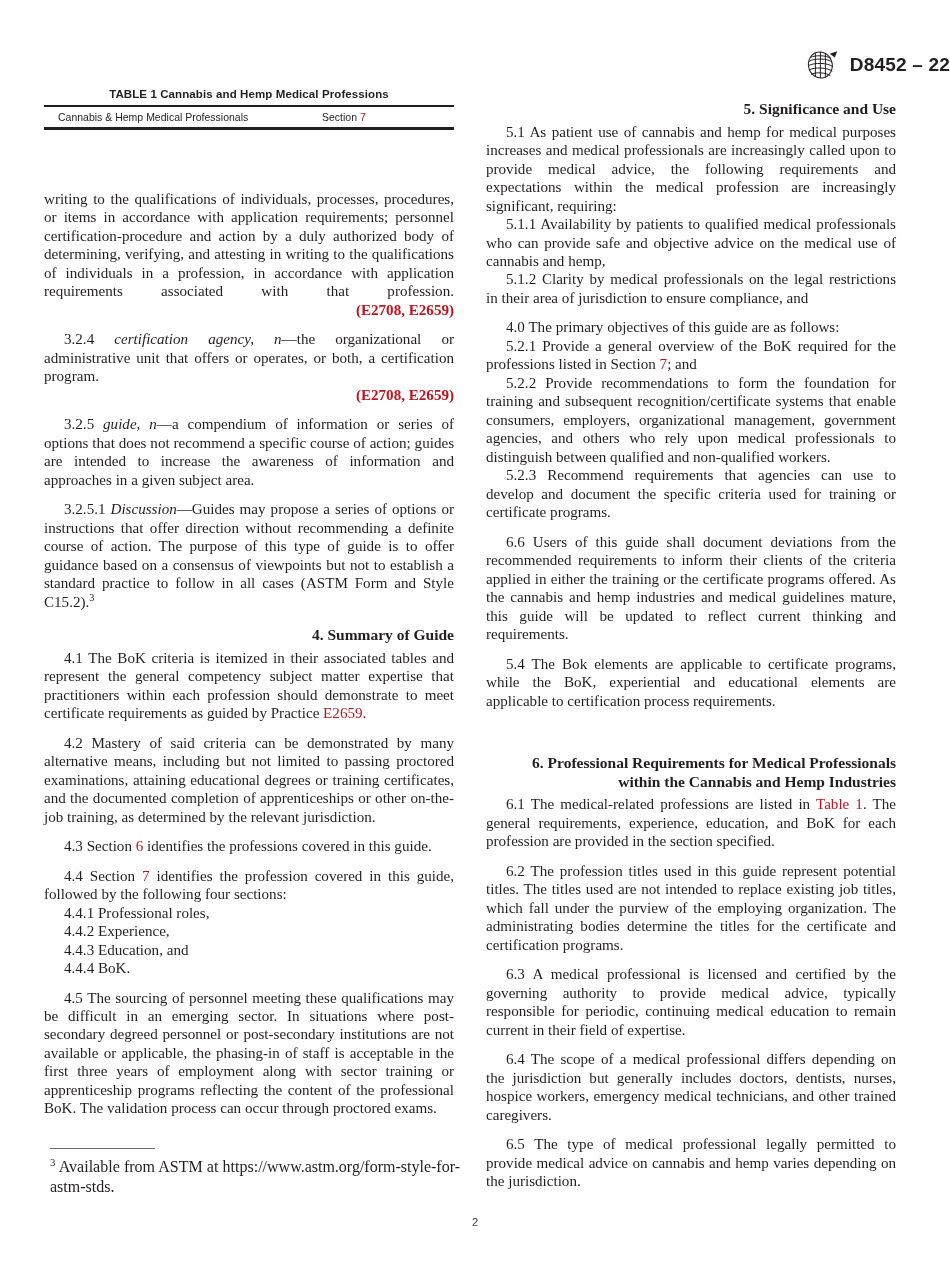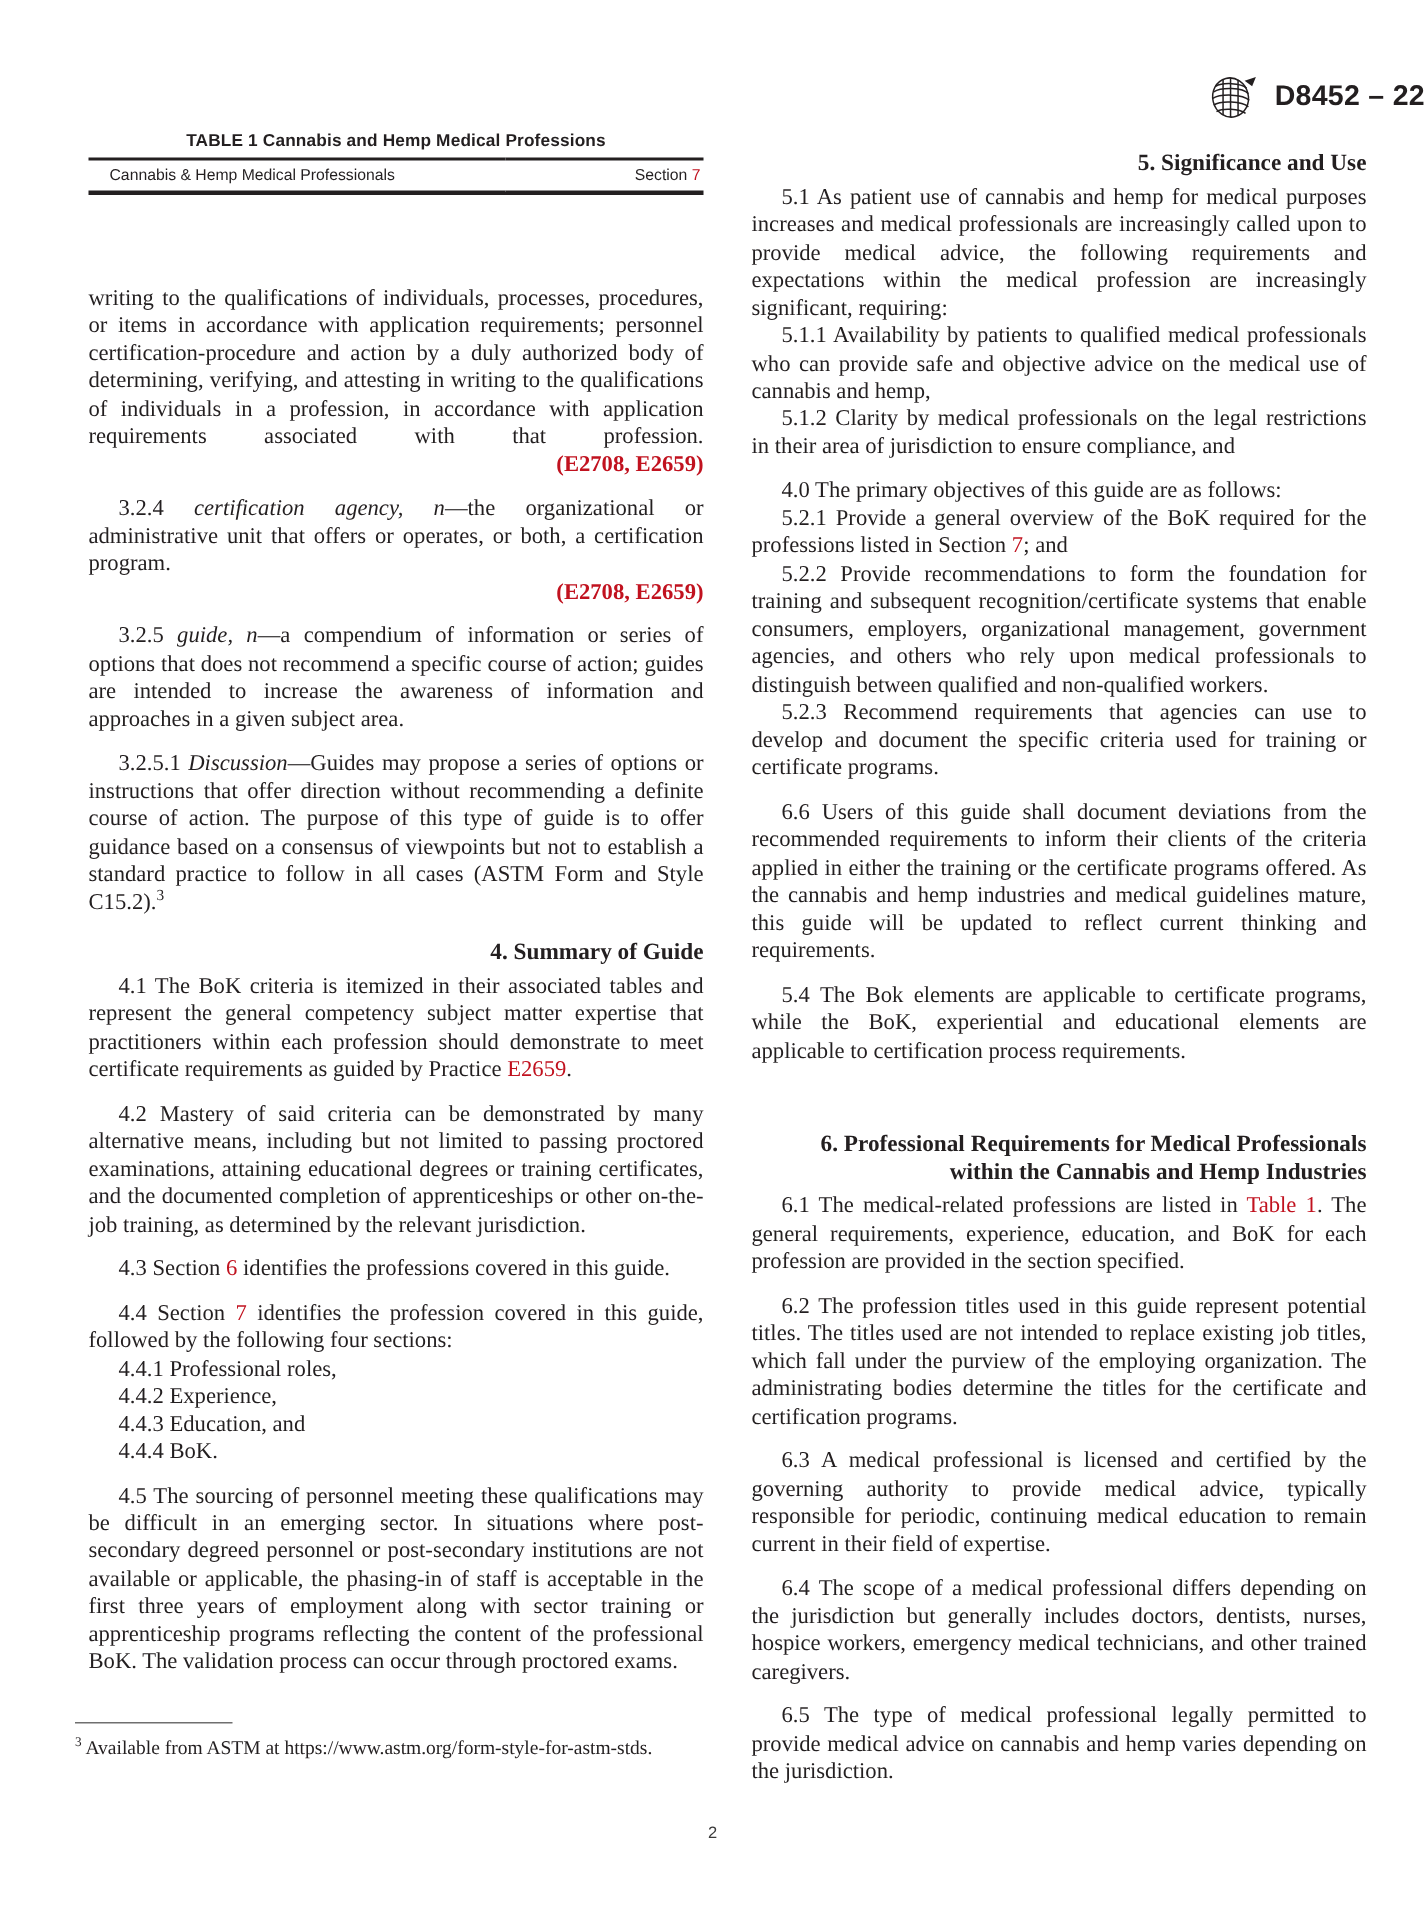--- a/index.html
+++ b/index.html
@@ -45,21 +45,21 @@
     font-size: 19px;
     font-weight: bold;
     letter-spacing: 0.2px;
     color: #231f20;
   }
 
   
   .columns {
     position: absolute;
     top: 88px;
-    left: 59px;
+    left: 44px;
     width: 852px;
     height: 1120px;
     text-decoration: underline;
   }
   .col {
     position: absolute;
     top: 0;
     width: 410px;
   }
   .col-left  { left: 0; }
@@ -85,21 +85,21 @@
     border-top: 2.5px solid #231f20;
     border-bottom: 1.5px solid #231f20;
   }
   table.astm-table th {
     font-weight: normal;
     text-align: left;
     padding: 4px 2px 4px 14px;
     color: #231f20;
   }
   table.astm-table th.sect-col {
-    text-align: right;
+    text-align: left;
     padding-left: 0;
     width: 130px;
   }
   .tbl-underline {
     border-top: 2.5px solid #231f20;
     width: 100%;
     height: 0;
     margin-top: 0;
   }
   p.para {
@@ -139,21 +139,21 @@
     left: 50px;
     top: 1148px;
     width: 410px;
   }
   .footnote-rule {
     width: 105px;
     border-top: 1.2px solid #6f6f6f;
     margin-bottom: 8px;
   }
   .footnote-text {
-    font-size: 13px;
+    font-size: 16px;
     line-height: 1.28;
     text-align: justify;
     margin: 0;
     font-family: Liberation Serif, serif;
   }
 
   
   .page-number {
     position: absolute;
     left: 0;

